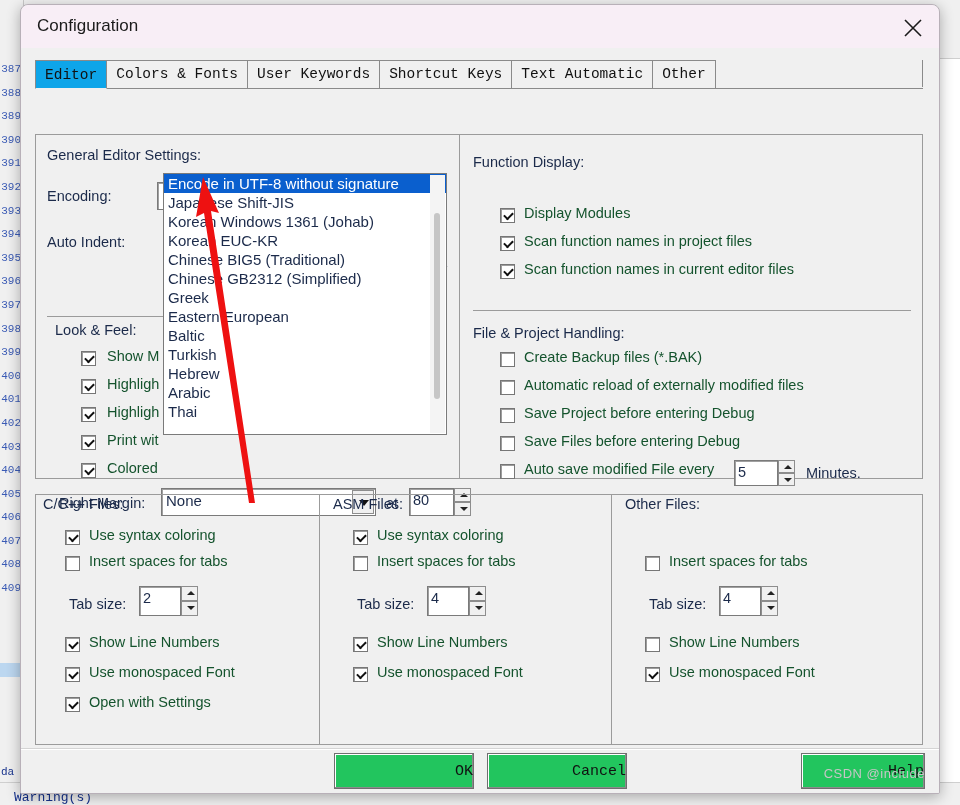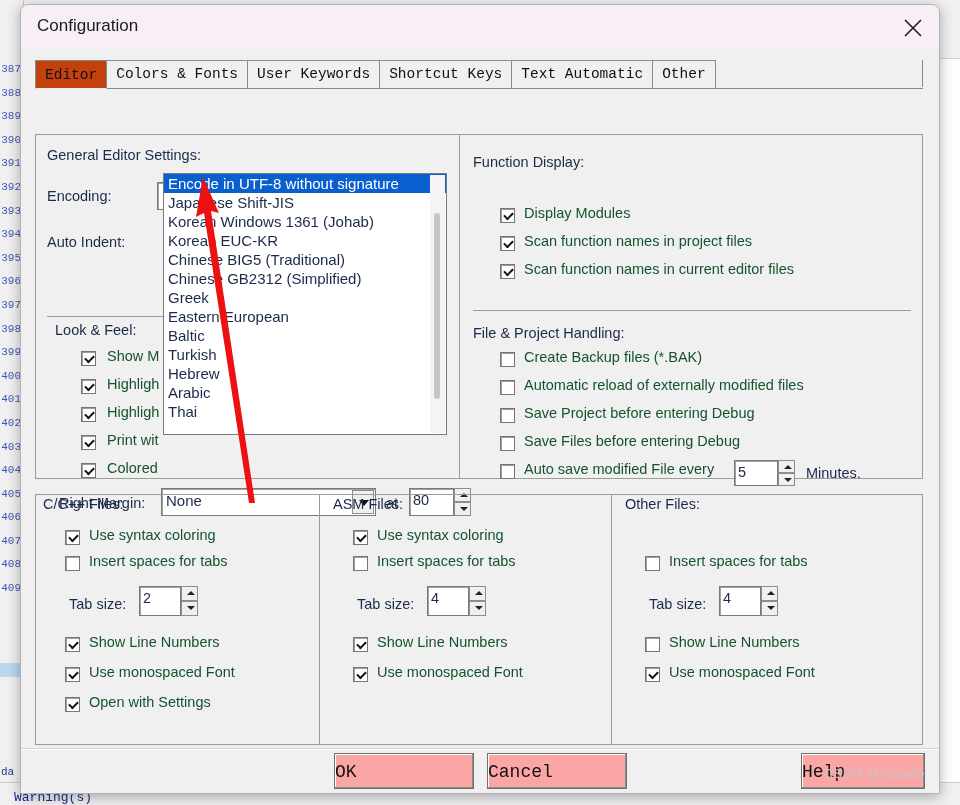--- a/index.html
+++ b/index.html
@@ -67,21 +67,21 @@
 
   
   .tabrow{position:absolute;left:14px;top:12px;width:888px;height:29px;}
   .tabrow:after{content:"";position:absolute;left:0;bottom:0;width:888px;height:1px;background:#8a8a8a;}
   .tab{
     position:relative;float:left;height:28px;line-height:27px;padding:0 9px;
     font-family:"Liberation Mono", monospace;font-size:14.5px;color:#111;
     background:#f0f0f0;border:1px solid #8a8a8a;border-bottom:none;margin-right:-1px;
     box-sizing:border-box;cursor:default;white-space:nowrap;
   }
-  .tab.active{height:29px;line-height:29px;background:#c2410c;z-index:3;border-bottom:1px solid #f0f0f0;}
+  .tab.active{height:29px;line-height:29px;background:#0ea5e9;z-index:3;border-bottom:1px solid #f0f0f0;}
   .tabend{position:absolute;right:0;top:0;height:27px;width:1px;background:#8a8a8a;}
   .gline{position:absolute;background:#9b9b9b;}
   .gline.h{height:1px;}
   .gline.v{width:1px;}
   .lbl{position:absolute;font-size:14.5px;color:#1b2a4a;white-space:nowrap;}
   .lbl.sec{color:#1b2a4a;}
 
   
   .cb{position:absolute;width:15px;height:15px;background:#fff;border:1px solid #767676;
       box-sizing:border-box;box-shadow:inset 1px 1px 0 #9d9d9d;}
@@ -118,24 +118,24 @@
   }
   #droplist .item{height:19px;line-height:19px;font-size:15px;color:#1b2a4a;padding-left:4px;
     white-space:nowrap;overflow:hidden;cursor:default;}
   #droplist .item.sel{background:#0a5fce;color:#fff;}
   #droplist .sb{position:absolute;right:1px;top:1px;width:15px;bottom:1px;background:#f4f4f4;}
   #droplist .sb .thumb{position:absolute;left:4px;top:38px;width:6px;height:186px;background:#c6c6c6;
     border-radius:3px;}
 
   
   .btn{
-    position:absolute;background:#fca5a5;border:1px solid #6f6f6f;box-sizing:border-box;
+    position:absolute;background:#22c55e;border:1px solid #6f6f6f;box-sizing:border-box;
     box-shadow:inset -1px -1px 0 #8c8c8c, inset 1px 1px 0 #ffffff;
-    font-family:"Liberation Mono", monospace;font-size:18px;color:#111;
-    text-align:left;cursor:pointer;
+    font-family:"Liberation Mono", monospace;font-size:15px;color:#111;
+    text-align:right;cursor:pointer;
   }
   .btn span{display:block;}
 
   #watermark{position:absolute;right:14px;bottom:12px;font-size:13px;color:#c6c6c6;
     letter-spacing:.5px;font-family:"Liberation Sans", sans-serif;}
 
   
   #arrow{position:absolute;left:150px;top:168px;width:120px;height:330px;z-index:60;pointer-events:none;}
 </style>
 </head>

